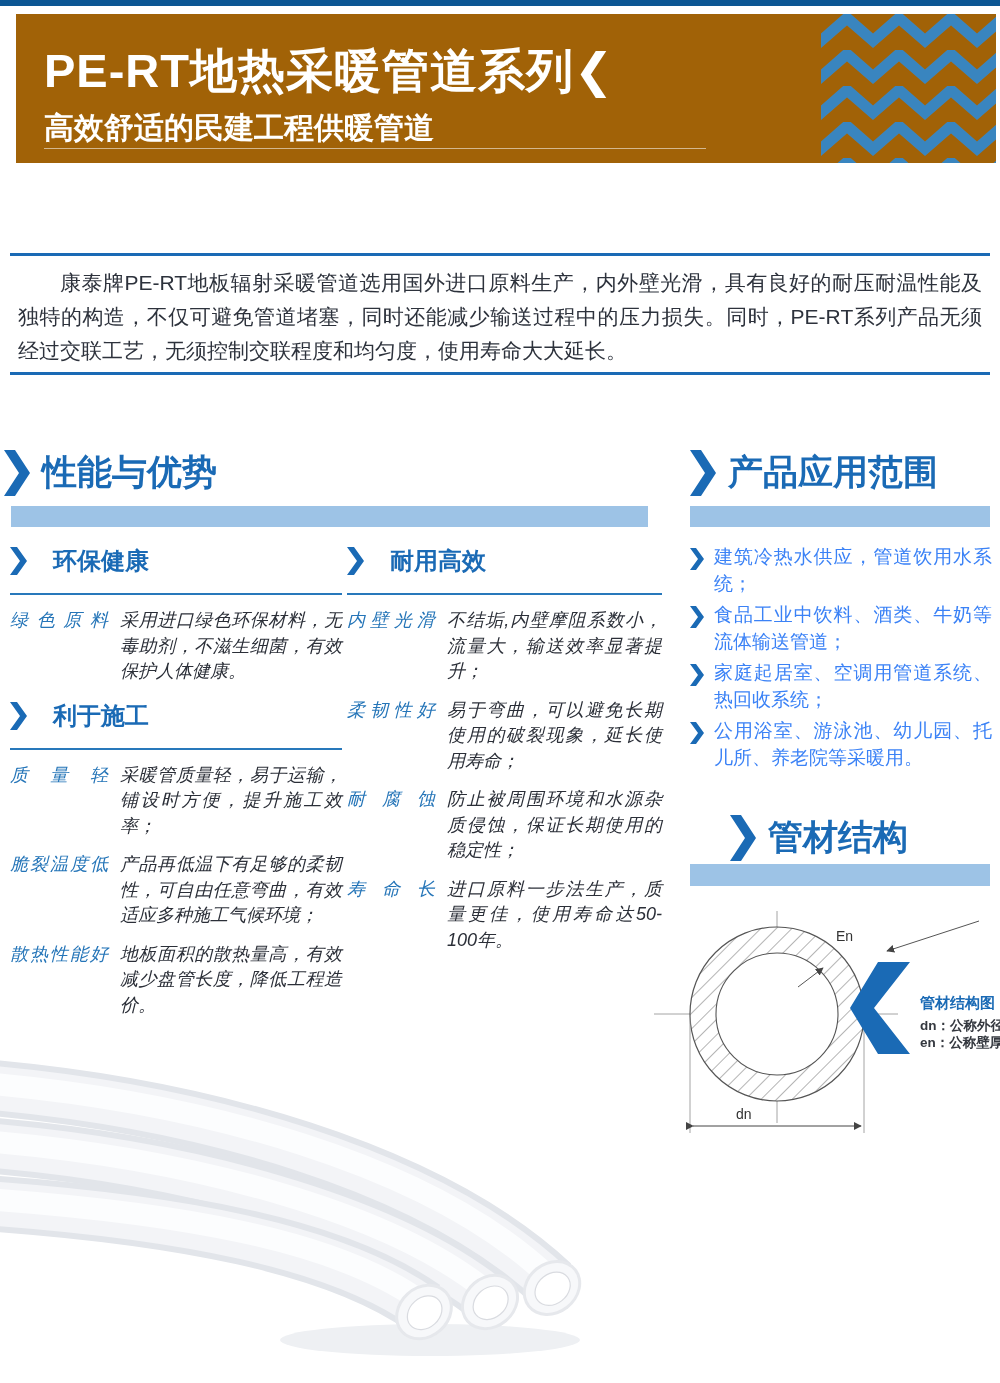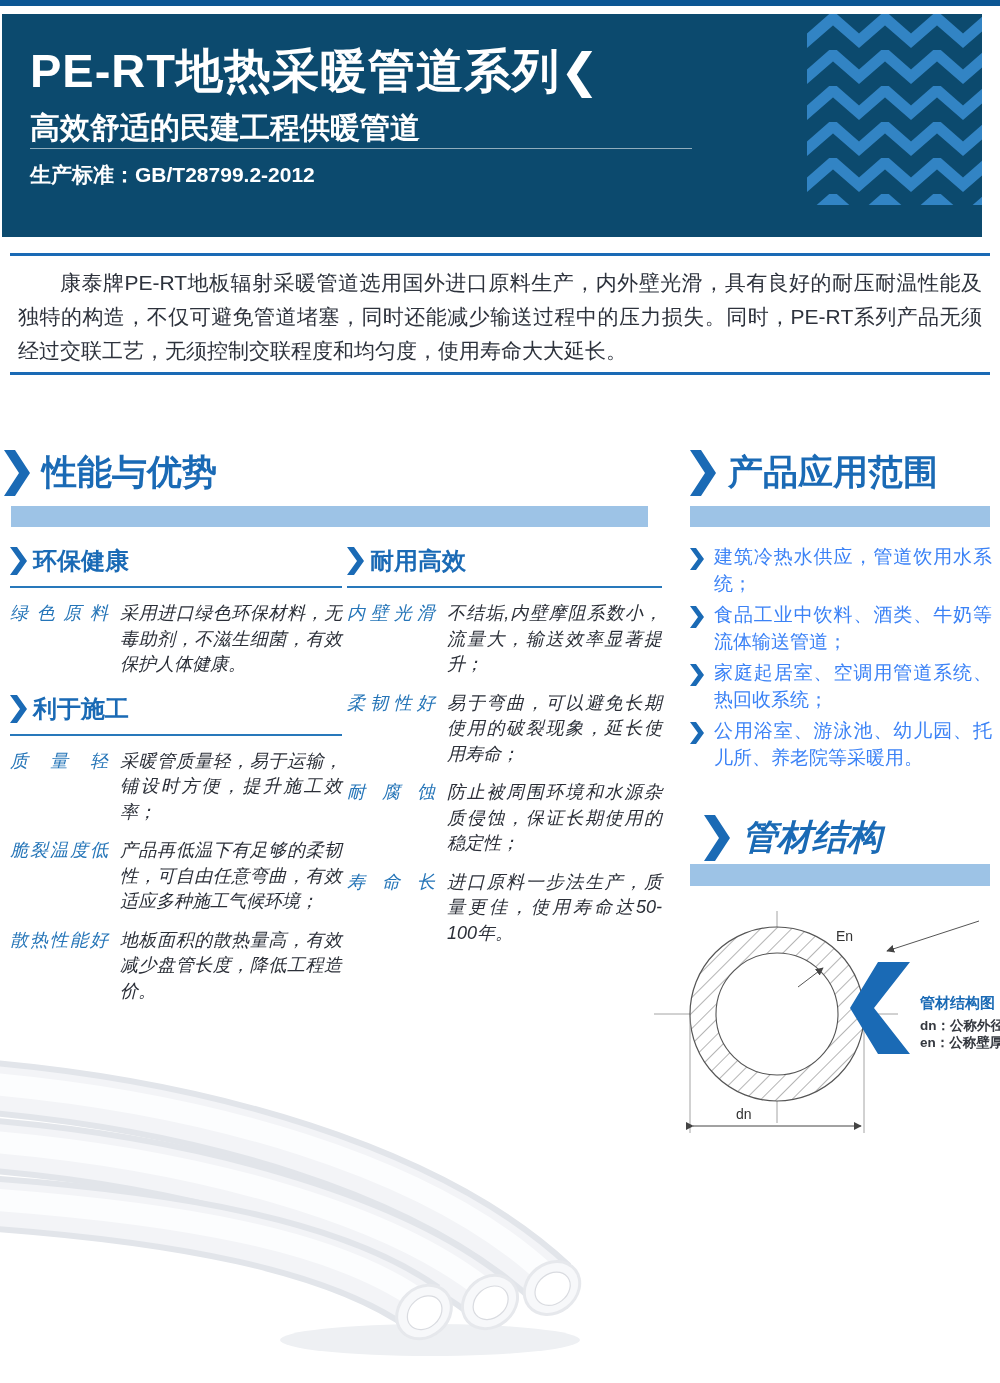--- a/index.html
+++ b/index.html
@@ -2,39 +2,39 @@
 <html><head>
 <meta charset="utf-8">
 <style>
   html,body{margin:0;padding:0;background:#ffffff;}
   #page{position:relative;width:1000px;height:1383px;background:#ffffff;overflow:hidden;
         font-family:"Liberation Sans","DejaVu Sans",sans-serif;}
   .abs{position:absolute;}
 
   
   #top-strip{left:0;top:0;width:1000px;height:6px;background:#0c5693;}
-  #header{left:2px;top:14px;width:980px;height:223px;background:#0c4a6e;overflow:hidden;}
+  #header{left:16px;top:14px;width:980px;height:149px;background:#a16207;overflow:hidden;}
   #header-pattern{position:absolute;right:0;top:0;width:175px;height:191px;}
   #header-title{position:absolute;left:28px;top:26px;color:#ffffff;font-size:47px;font-weight:bold;letter-spacing:1px;white-space:nowrap;}
   #header-subtitle{position:absolute;left:28px;top:94px;color:#ffffff;font-size:30px;font-weight:bold;white-space:nowrap;}
   #header-divider{position:absolute;left:28px;top:134px;width:662px;height:1px;background:rgba(255,255,255,.55);}
   #header-standard{position:absolute;left:28px;top:147px;color:#ffffff;font-size:21px;font-weight:bold;white-space:nowrap;}
 
   
   .intro-line{left:10px;width:980px;height:3px;background:#1a6ab5;}
   #intro-text{left:18px;top:266px;width:964px;font-size:21px;line-height:34px;color:#2d323c;
               text-align:justify;text-indent:2em;}
 
   
   .sec-head{display:flex;align-items:center;gap:12px;}
   .sec-head .t{color:#1a6ab5;font-size:35px;font-weight:bold;white-space:nowrap;}
   .sec-bar{background:#9dc3e6;height:21px;}
 
   
-  .group-head{display:flex;align-items:center;gap:6px;border-bottom:2px solid #2878bb;padding-bottom:9px;}
+  .group-head{display:flex;align-items:center;gap:26px;border-bottom:2px solid #2878bb;padding-bottom:16px;}
   .group-head .t{color:#1a6ab5;font-size:24px;font-weight:bold;white-space:nowrap;}
   .feat{display:flex;margin-top:13px;font-style:italic;}
   .feat .lab{flex:0 0 98px;color:#2575b8;font-size:18px;line-height:25.5px;
              text-align:justify;text-align-last:justify;}
   .feat .desc{margin-left:12px;flex:1;color:#2b2f38;font-size:18px;line-height:25.5px;text-align:justify;}
   #col-mid .feat .lab{flex-basis:88px;}
   .group{margin-top:15px;}
   .group:first-child{margin-top:0;}
 
   
@@ -173,21 +173,21 @@
       <div class="bt">家庭起居室、空调用管道系统、热回收系统；</div>
     </div>
     <div class="bullet">
       <svg class="bi" width="14" height="22" viewBox="0 0 14 22">
         <polygon points="0,0 6,0 14,11 6,22 0,22 8,11" fill="#1a6ab5"></polygon>
         </svg>
       <div class="bt">公用浴室、游泳池、幼儿园、托儿所、养老院等采暖用。</div>
     </div>
   </div>
 
-  <div class="abs sec-head" style="left:704px;top:814px;font-style:italic;">
+  <div class="abs sec-head" style="left:730px;top:814px;">
     <svg width="26" height="46" viewBox="0 0 26 46">
       <polygon points="0,0 11,0 26,23 11,46 0,46 15,23" fill="#1a6ab5"></polygon>
     </svg>
     <span class="t">管材结构</span>
   </div>
   <div class="abs sec-bar" style="left:690px;top:864px;width:300px;height:22px;"></div>
 
   <svg class="abs" style="left:640px;top:893px;" width="360" height="255" viewBox="0 0 360 255" xmlns="http://www.w3.org/2000/svg">
     <defs>
       <pattern id="hatch" width="11" height="11" patternUnits="userSpaceOnUse" patternTransform="rotate(-45)">

